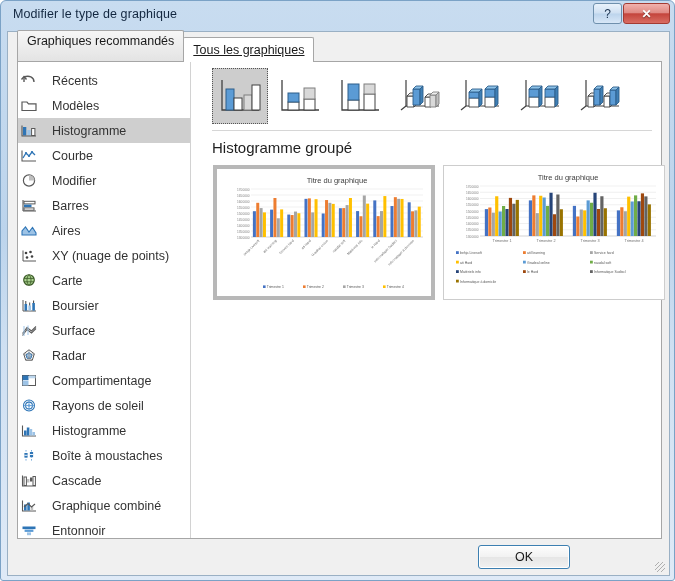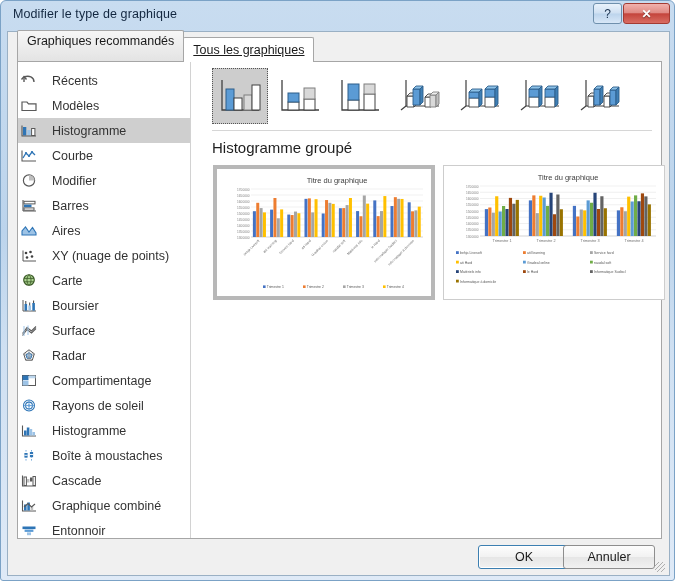--- a/index.html
+++ b/index.html
@@ -769,18 +769,17 @@
               </svg>
           </div>
         </div>
 
       </div>
 
     </div>
 
     <div class="footer">
       <div class="btn ok">OK</div>
-      <div class="btn cancel">Annuler</div>
       <div class="grip"></div>
     </div>
 
   </div>
 </div>
 
 </body></html>

